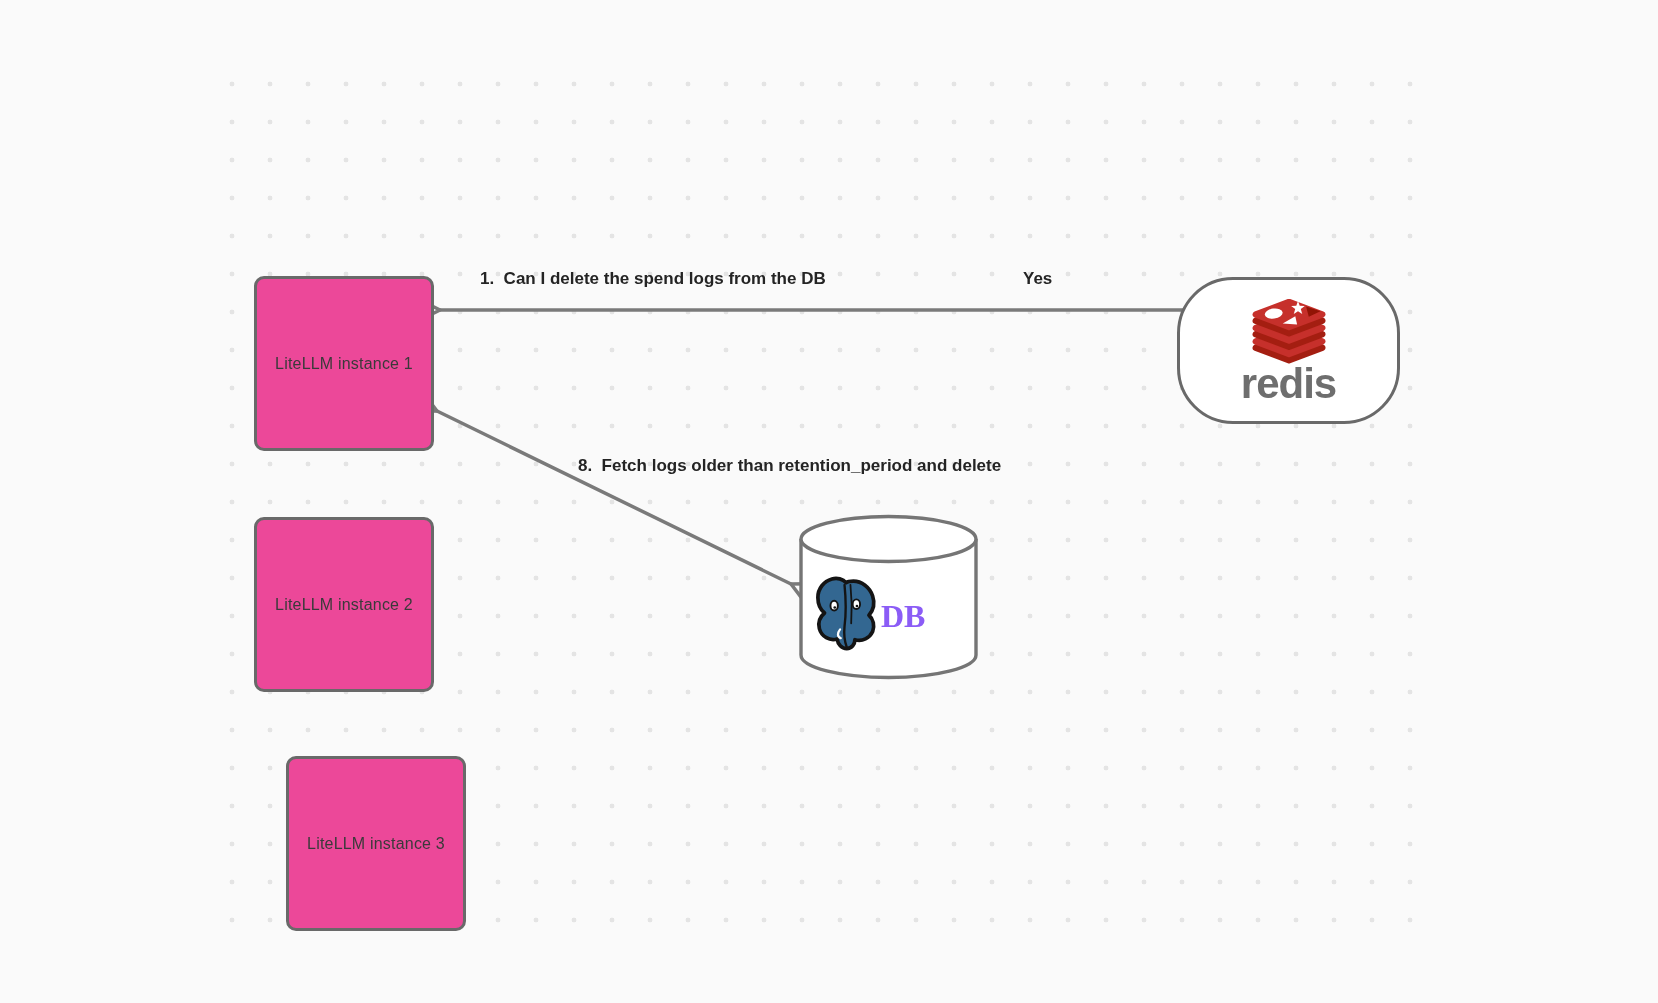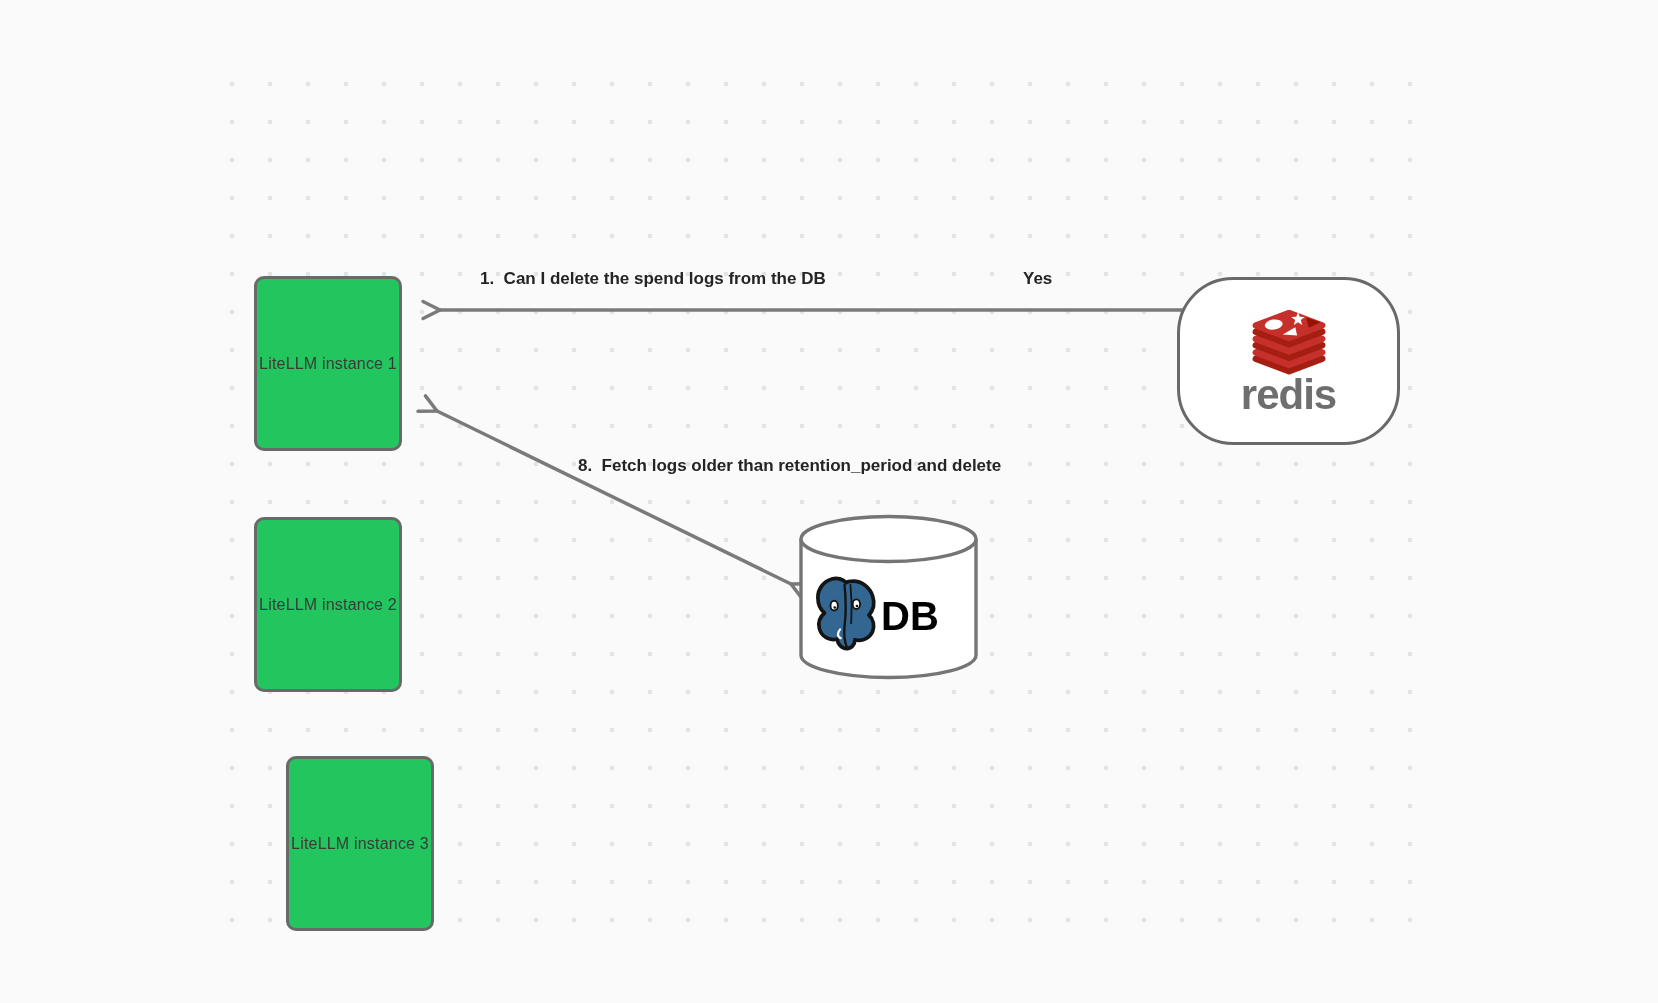--- a/index.html
+++ b/index.html
@@ -3,32 +3,32 @@
 <meta charset="utf-8">
 <style>
   html,body{margin:0;padding:0;}
   body{width:1658px;height:1003px;overflow:hidden;font-family:"Liberation Sans",sans-serif;}
   .canvas{position:relative;width:1658px;height:1003px;background:#fafafa;overflow:hidden;}
   .dots{position:absolute;left:213px;top:65px;width:1217px;height:874px;
         background-image:radial-gradient(circle,#e4e4e4 2.4px,transparent 2.6px);
         background-size:38px 38px;background-position:0 0;}
   .edges-layer{position:absolute;left:0;top:0;width:1658px;height:1003px;}
   .edge{stroke:#7a7a7a;stroke-width:3.5;stroke-linecap:round;}
-  .box{position:absolute;width:148px;height:175px;background:#22c55e;border:3px solid #696969;
+  .box{position:absolute;width:180px;height:175px;background:#ec4899;border:3px solid #696969;
        border-radius:10px;display:flex;align-items:center;justify-content:center;box-sizing:border-box;}
   .box-label{font-size:16px;color:#3a3a3a;letter-spacing:.2px;}
   .edge-label{position:absolute;font-size:17px;font-weight:700;color:#242424;white-space:pre;line-height:26px;}
-  .redis-node{position:absolute;left:1177px;top:277px;width:223px;height:168px;background:#ffffff;
+  .redis-node{position:absolute;left:1177px;top:277px;width:223px;height:147px;background:#ffffff;
        border:3px solid #696969;border-radius:56px;box-sizing:border-box;
        display:flex;flex-direction:column;align-items:center;justify-content:center;padding-top:4px;}
   .redis-word{font-size:42px;font-weight:700;color:#6e6e6e;letter-spacing:-1px;margin-top:-4px;line-height:44px;}
   .db-node{position:absolute;left:799px;top:514px;width:179px;height:168px;}
   .cyl{position:absolute;left:0;top:0;}
   .db-content{position:absolute;left:10px;top:60px;display:flex;align-items:center;}
-  .db-label{font-size:40px;font-weight:600;color:#000000;margin-left:-2px;}
+  .db-label{font-size:32px;font-weight:600;color:#8b5cf6;margin-left:-2px;font-family:Liberation Serif, serif;}
 </style>
 </head>
 <body>
 
 <div class="canvas">
 
   <div class="dots"></div>
 
   <svg class="edges-layer" width="1658" height="1003" viewBox="0 0 1658 1003">
     <defs>

